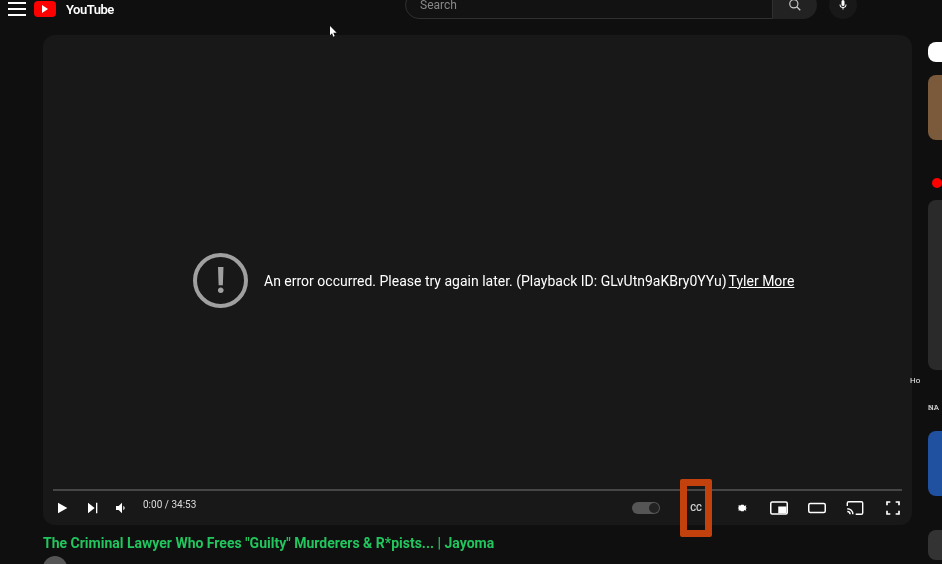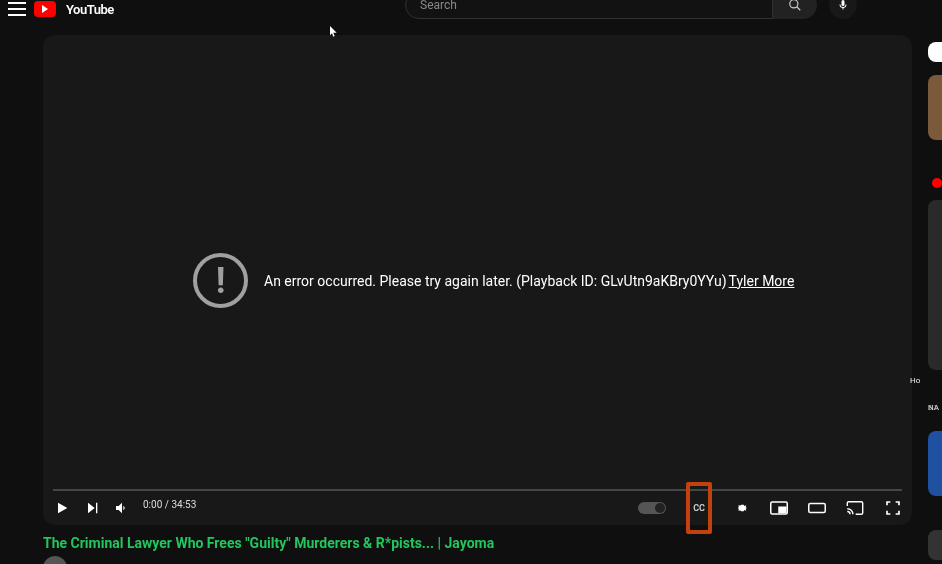--- a/index.html
+++ b/index.html
@@ -199,21 +199,21 @@
       top: 1px;
       width: 10px;
       height: 10px;
       background: #222;
       border-radius: 50%;
     }
     .cc-box {
       font-size: 9px;
       font-weight: bold;
       color: #ccc;
-      border: 4px solid #c2410c;
+      border: 7px solid #c2410c;
       padding: 17px 3px;
       border-radius: 2px;
     }
     .video-title {
       position: absolute;
       left: 43px;
       top: 535px;
       font-size: 14px;
       font-weight: 700;
       color: #22c55e;

